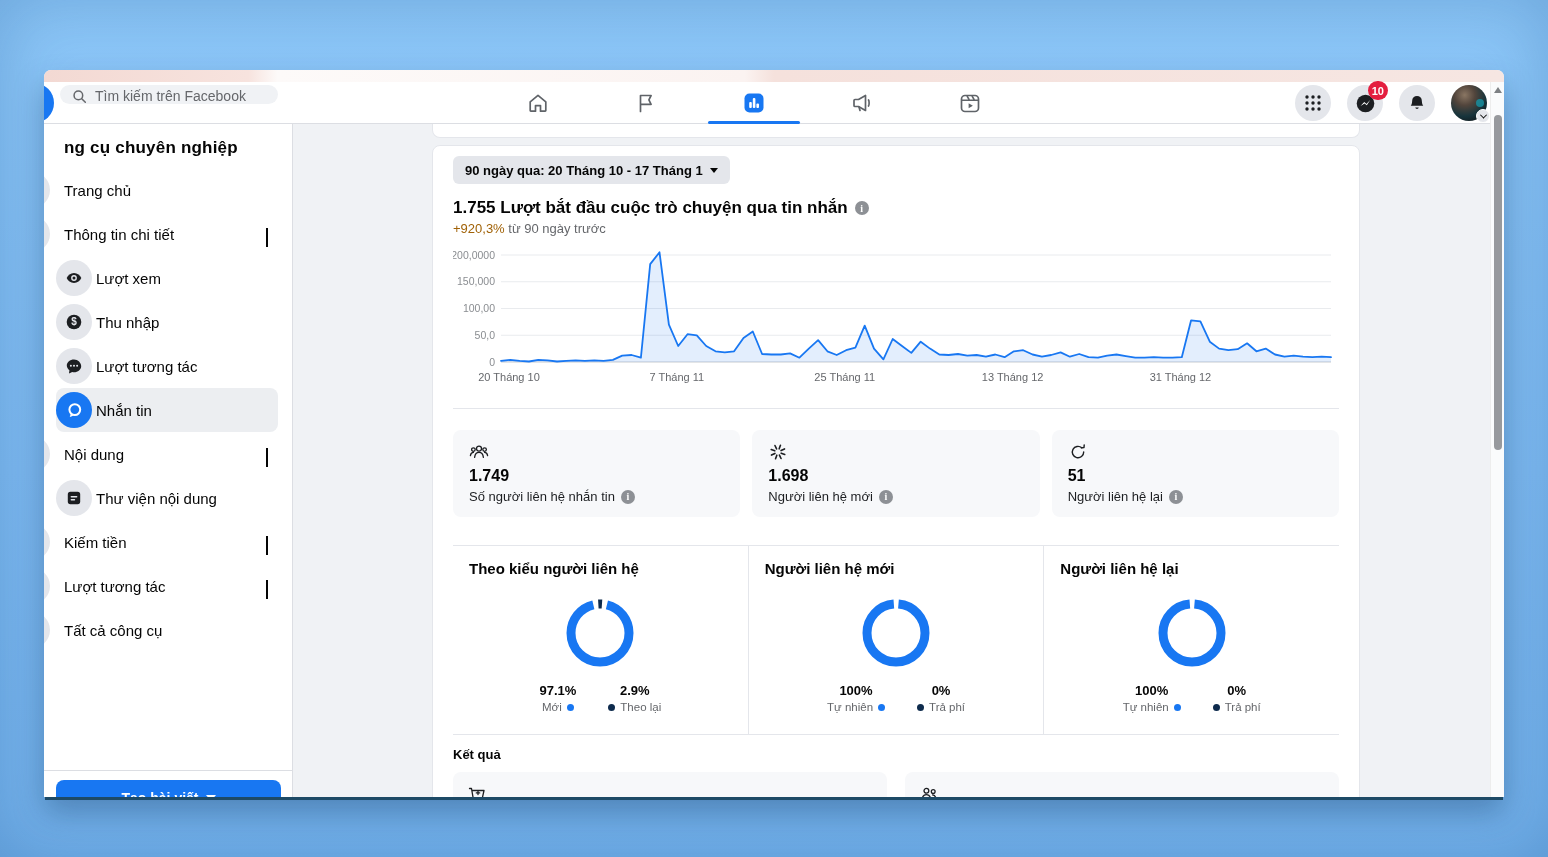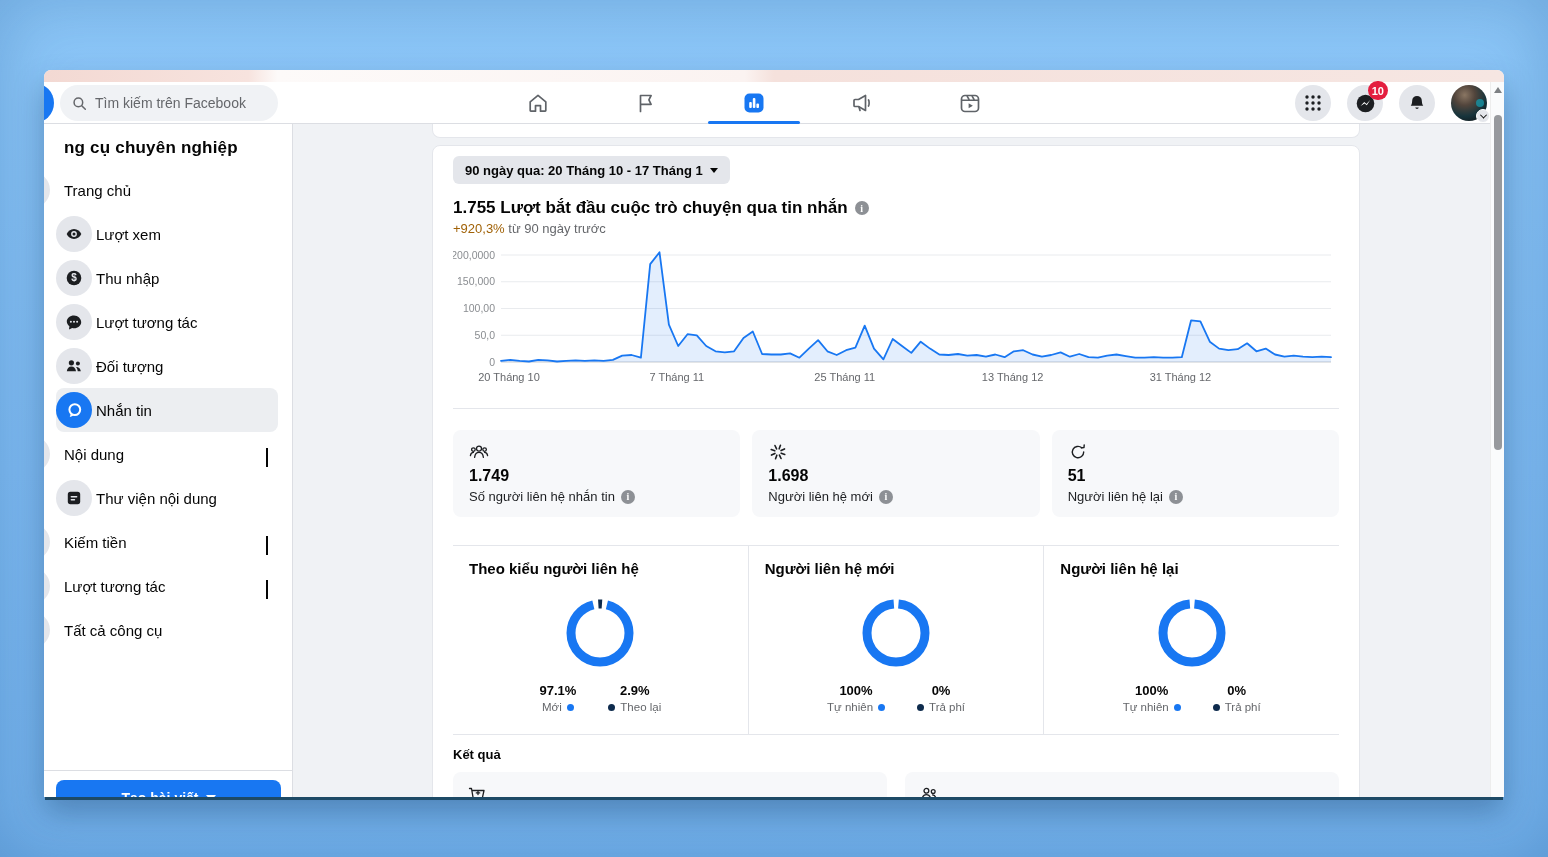--- a/index.html
+++ b/index.html
@@ -12,22 +12,22 @@
   
   .window { position:absolute; left:44px; top:70px; width:1460px; height:727px;
             background:#fff; border-radius:7px 7px 0 0; overflow:hidden;
             box-shadow:0 4px 0 -1px #1d4a66, 0 16px 30px rgba(8,45,90,.35); }
   .chrome-strip { height:12px;
             background:linear-gradient(90deg,#f3d9d3 0%,#f7e3de 14%,#fdfaf9 16%,#fbf3f1 48%,#f5e1dc 50%,#f6e6e2 100%); }
 
   
   .topbar { position:relative; height:42px; background:#fff; border-bottom:1px solid #dcdee3; }
   .fb-logo { position:absolute; left:-30px; top:1px; width:40px; height:40px; border-radius:50%; background:#1877f2; }
-  .search-pill { position:absolute; left:16px; top:3px; width:218px; height:36px; border-radius:18px;
-                 background:#f0f2f5; display:flex; align-items:center; padding:0 12px; gap:8px; }
+  .search-pill { position:absolute; left:16px; top:3px; width:218px; height:19px; border-radius:18px;
+                 background:#f0f2f5; display:flex; align-items:flex-end; padding:0 12px; gap:8px; }
   .search-pill input { border:none; outline:none; background:transparent; font-size:14px; color:#65676b; width:160px;
                  font-family:"Liberation Sans","DejaVu Sans",sans-serif; }
   .search-pill input::placeholder { color:#65676b; opacity:1; }
 
   .tabs { position:absolute; left:440px; top:0; height:42px; display:flex; }
   .tab { width:108px; height:42px; display:flex; align-items:center; justify-content:center; position:relative; cursor:pointer; }
   .tab .underline { position:absolute; bottom:0; left:8px; right:8px; height:3px; background:#1877f2; border-radius:2px; }
 
   .topbar-right { position:absolute; right:17px; top:3px; display:flex; gap:16px; align-items:center; }
   .circle-btn { width:36px; height:36px; border-radius:50%; background:#e4e6eb; display:flex; align-items:center; justify-content:center; position:relative; }
@@ -233,20 +233,25 @@
 
     <div class="body-row">
 
       <aside class="sidebar">
         <div class="sidebar-title">ng cụ chuyên nghiệp</div>
         <div class="side-items" id="side-items">
             <div class="side-row lvl0">
               <span class="ic"></span>
               <span class="lbl">Trang chủ</span>
             </div>
+            <div class="side-row lvl0">
+              <span class="ic"></span>
+              <span class="lbl">Thông tin chi tiết</span>
+              <span class="chevwrap"><span class="chev up"></span></span>
+            </div>
             <div class="side-row lvl1">
               <span class="ic">
                 <svg width="18" height="18" viewBox="0 0 18 18">
                   <path d="M9 4C5.6 4 2.9 6.3 1.7 9 2.9 11.7 5.6 14 9 14s6.1-2.3 7.3-5C15.1 6.3 12.4 4 9 4z" fill="#1c1e21"></path>
                   <circle cx="9" cy="9" r="2.9" fill="#e4e6eb"></circle>
                   <circle cx="9" cy="9" r="1.5" fill="#1c1e21"></circle>
                 </svg>
               </span>
               <span class="lbl">Lượt xem</span>
             </div>
@@ -262,31 +267,20 @@
             <div class="side-row lvl1">
               <span class="ic">
                 <svg width="18" height="18" viewBox="0 0 18 18">
                   <path d="M9 2.6c-4 0-7.2 2.7-7.2 6 0 1.9 1 3.5 2.6 4.6L4 16.6l3.2-1.5c.6.1 1.2.2 1.8.2 4 0 7.2-2.7 7.2-6s-3.2-6.7-7.2-6.7z" fill="#1c1e21"></path>
                   <circle cx="5.9" cy="8.7" r="1" fill="#e4e6eb"></circle>
                   <circle cx="9" cy="8.7" r="1" fill="#e4e6eb"></circle>
                   <circle cx="12.1" cy="8.7" r="1" fill="#e4e6eb"></circle>
                 </svg>
               </span>
               <span class="lbl">Lượt tương tác</span>
-            </div>
-            <div class="side-row lvl1">
-              <span class="ic">
-                <svg width="18" height="18" viewBox="0 0 18 18" fill="#1c1e21">
-                  <circle cx="6.4" cy="5.8" r="2.6"></circle>
-                  <path d="M1.8 14.2c.4-3 2.1-4.8 4.6-4.8s4.2 1.8 4.6 4.8z"></path>
-                  <circle cx="12.9" cy="6.6" r="2"></circle>
-                  <path d="M12 9.9c2 .2 3.4 1.7 3.8 4.3h-3.1c-.2-1.8-.8-3.2-1.7-4.1z"></path>
-                </svg>
-              </span>
-              <span class="lbl">Đối tượng</span>
             </div>
             <div class="side-row lvl1 selected">
               <span class="ic blue">
                 <svg width="19" height="19" viewBox="0 0 19 19">
                   <circle cx="9.8" cy="8.6" r="5.4" fill="none" stroke="#ffffff" stroke-width="2"></circle>
                   <path d="M6 12.8 4.6 16l3.6-1.3z" fill="#ffffff"></path>
                 </svg>
               </span>
               <span class="lbl">Nhắn tin</span>
             </div>

